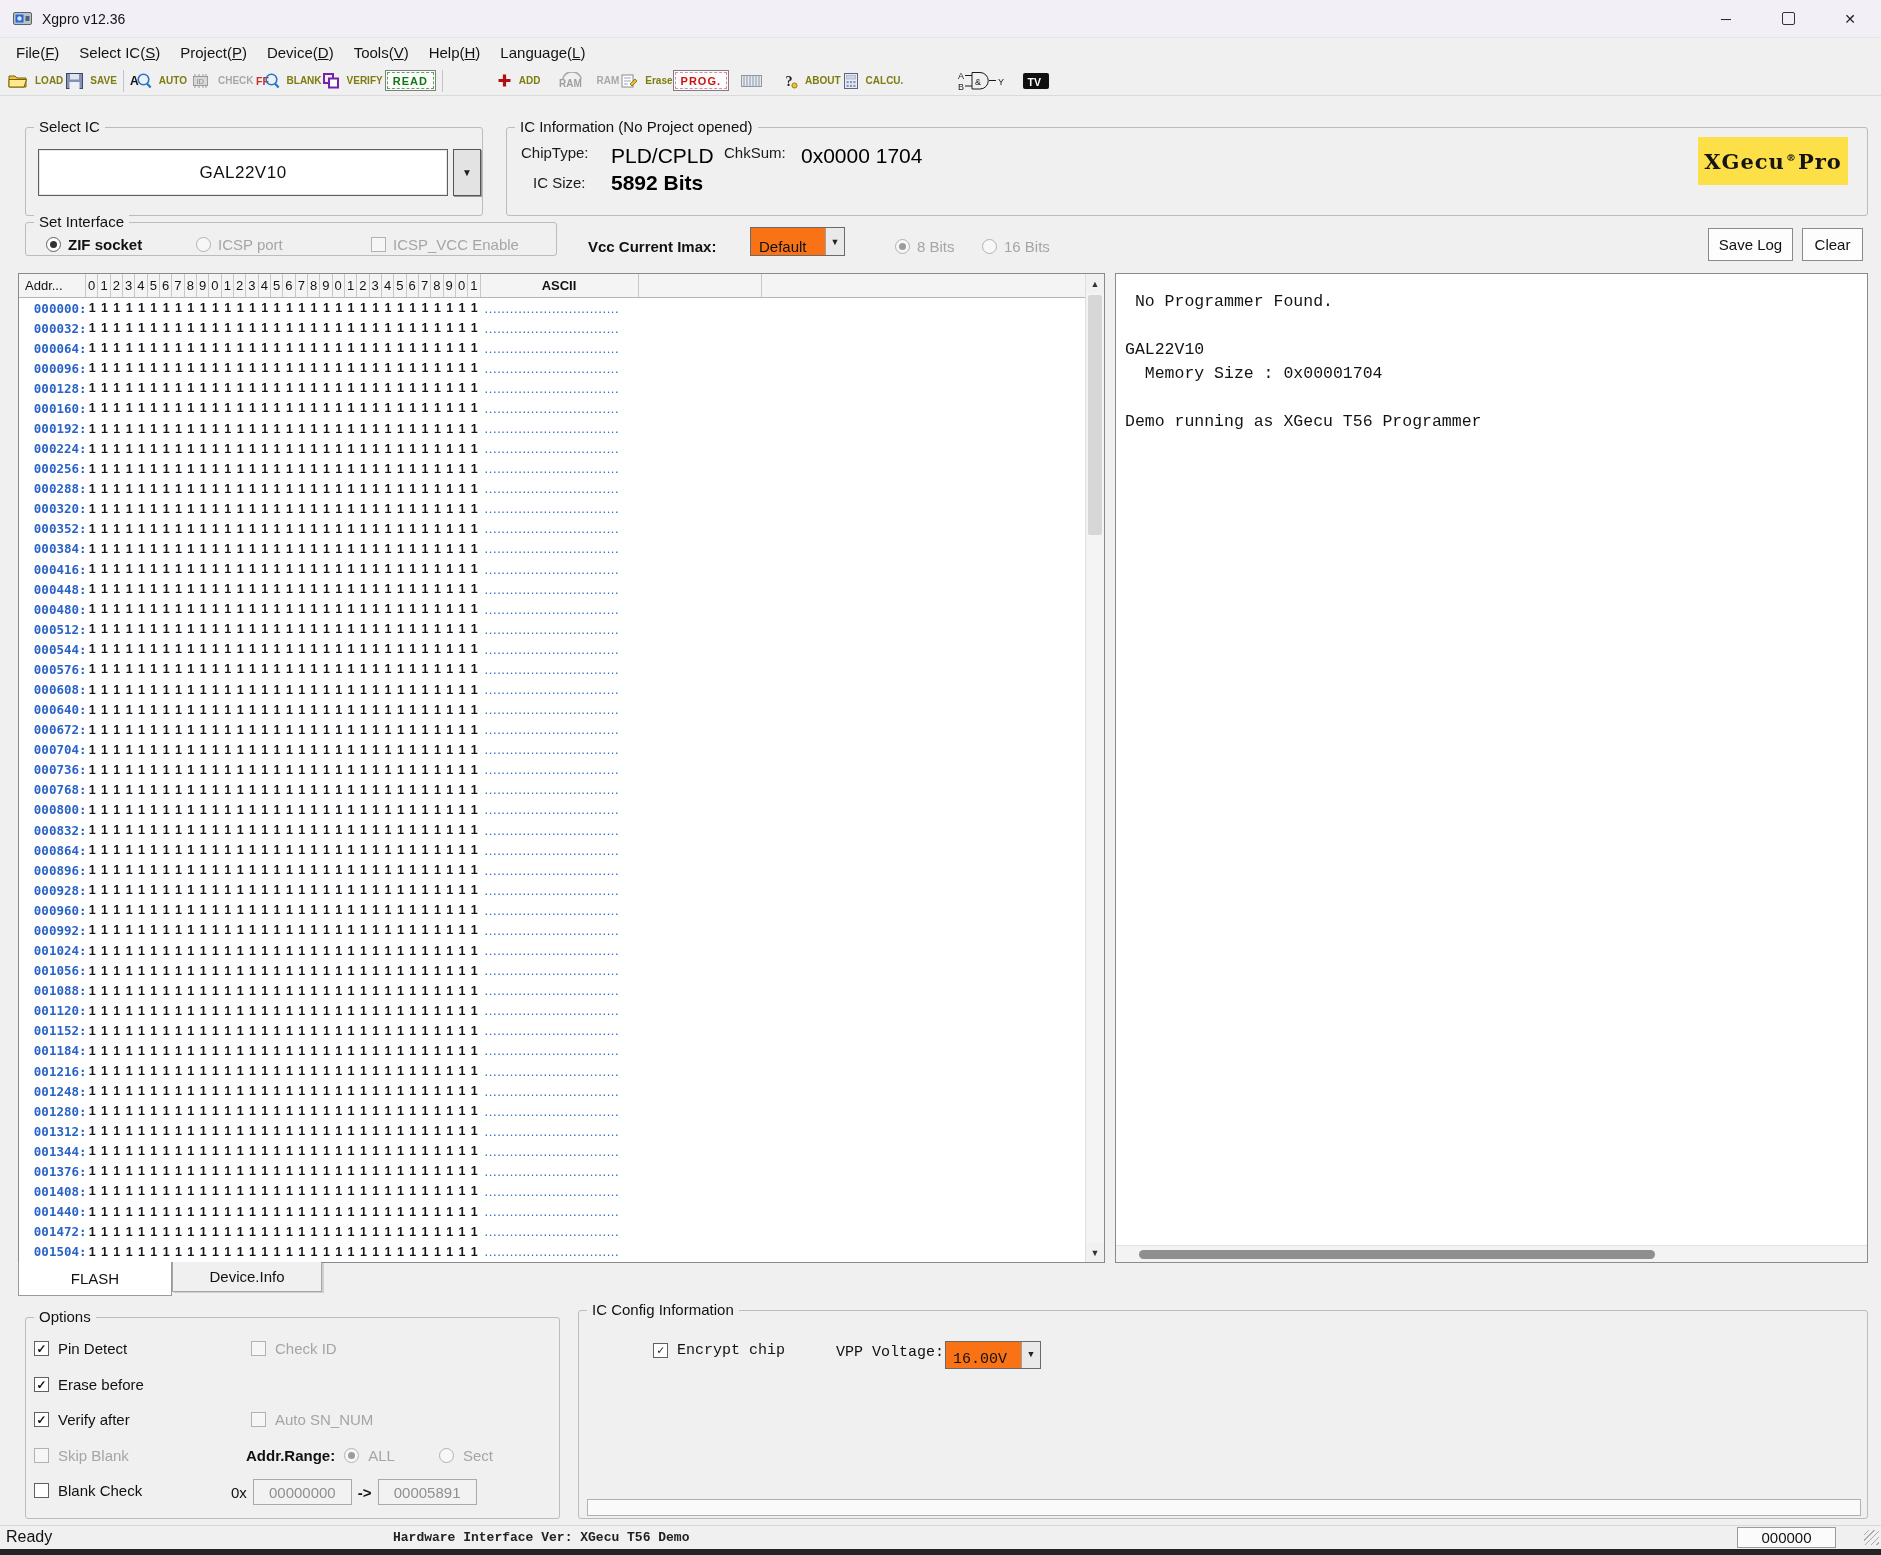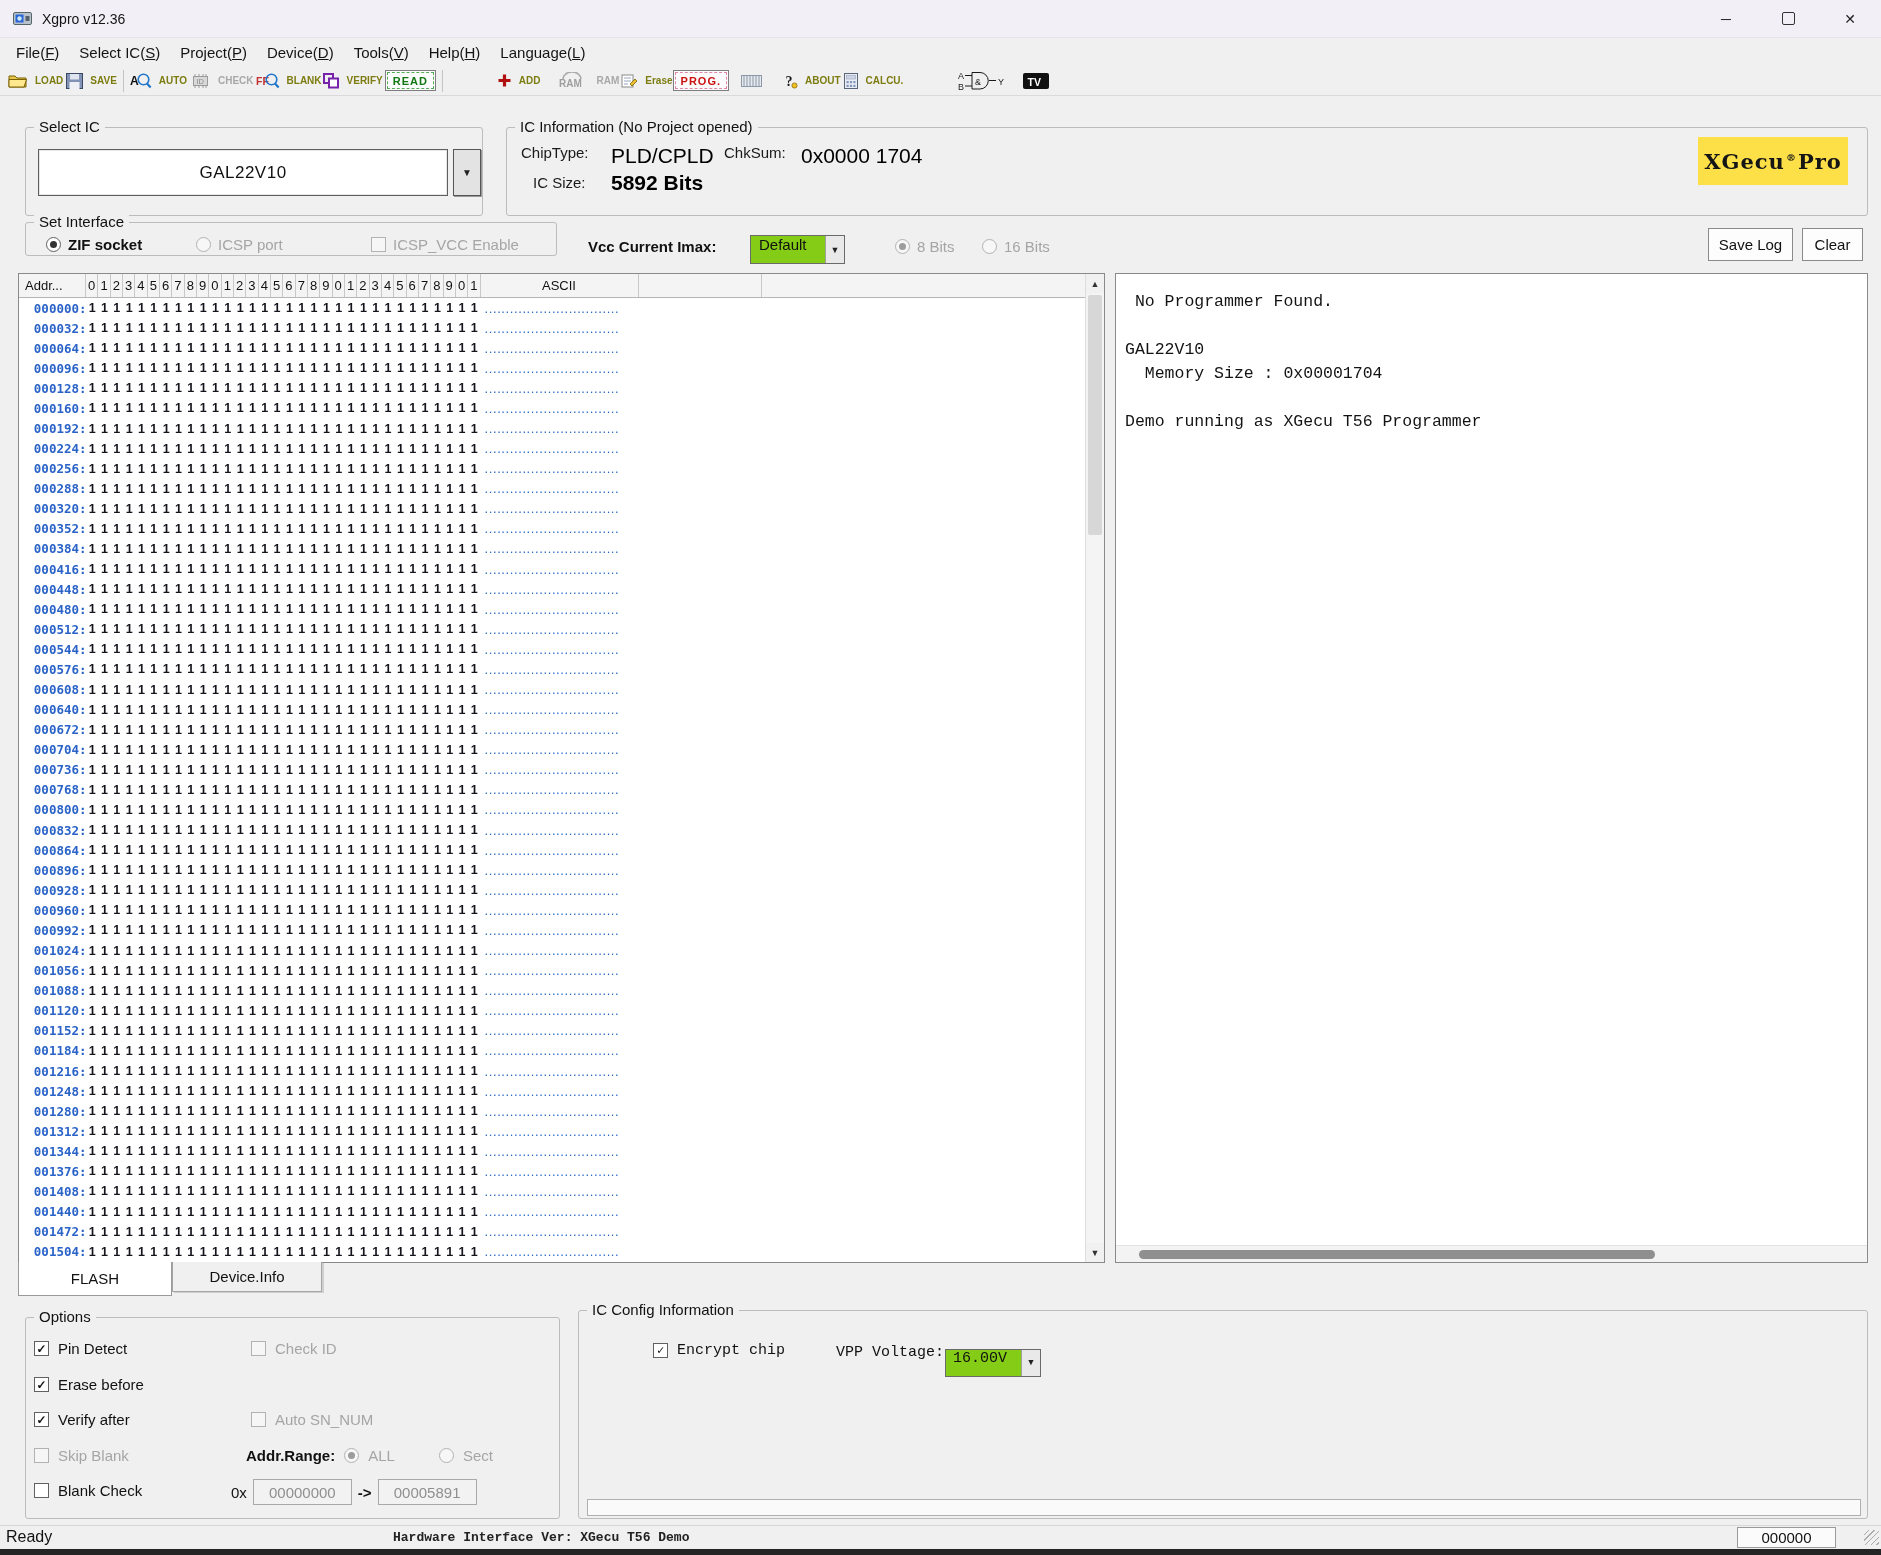--- a/index.html
+++ b/index.html
@@ -59,38 +59,38 @@
   .radio.sel::after{content:"";position:absolute;left:3px;top:3px;width:7px;height:7px;
          border-radius:50%;background:#333;}
   .radio.disabled{border-color:#b2b2b2;background:#f7f7f7;}
   .radio.disabled.sel::after{background:#9c9c9c;}
   .cbox{width:15px;height:15px;background:#fff;border:1px solid #616161;display:flex;
         align-items:center;justify-content:center;font-size:12px;font-weight:bold;color:#111;
         box-sizing:border-box;flex:none;}
   .cbox.disabled{border-color:#b2b2b2;background:#f6f6f6;}
   .dlabel{color:#a5a5a5;}
   .blabel{font-weight:bold;}
-  .combo-sm{background:#84cc16;border:1px solid #6a6a6a;display:flex;align-items:flex-start;
-            box-sizing:border-box;justify-content:space-between;font-size:15px;margin-top:8px;}
+  .combo-sm{background:#f97316;border:1px solid #6a6a6a;display:flex;align-items:flex-end;
+            box-sizing:border-box;justify-content:space-between;font-size:15px;}
   .combo-sm .arr{width:18px;height:100%;background:#e9e9e9;border-left:1px solid #9f9f9f;
             display:flex;align-items:center;justify-content:center;font-size:9px;color:#222;flex:none;}
   .btn{position:absolute;background:#fdfdfd;border:1px solid #8a8a8a;display:flex;align-items:center;
        justify-content:center;font-size:15px;box-sizing:border-box;}
 
   
   .hexpane{position:absolute;left:18px;top:273px;width:1087px;height:990px;background:#fff;
            border:1px solid #8a8a8a;box-sizing:border-box;}
   .hexhead{position:absolute;left:0;top:0;width:1066px;height:24px;background:#f4f4f4;
            border-bottom:1px solid #b5b5b5;display:flex;font-size:13px;color:#111;box-sizing:border-box;}
   .hh-addr{width:67px;border-right:1px solid #c8c8c8;display:flex;align-items:center;
            padding-left:6px;box-sizing:border-box;flex:none;}
   .hh-bit{width:12.34px;border-right:1px solid #c8c8c8;display:flex;align-items:center;
           justify-content:center;box-sizing:border-box;flex:none;}
   .hh-ascii{width:158px;border-right:1px solid #c8c8c8;display:flex;align-items:center;
-            justify-content:center;box-sizing:border-box;flex:none;}
+            justify-content:center;box-sizing:border-box;flex:none;font-weight:bold;}
   .hh-empty{width:123px;border-right:1px solid #c8c8c8;box-sizing:border-box;flex:none;}
   .hexrows{position:absolute;left:0;top:24px;width:1066px;height:964px;overflow:hidden;}
   .hexrow{height:20.08px;display:flex;align-items:center;}
   .hr-addr{width:60px;text-align:right;font-family:"DejaVu Sans Mono",monospace;font-weight:bold;
            font-size:12.5px;color:#2a63c8;flex:none;}
   .hr-colon{width:7px;text-align:center;font-family:"DejaVu Sans Mono",monospace;font-weight:bold;
            font-size:12.5px;color:#2a63c8;flex:none;}
   .hr-bit{width:12.34px;text-align:center;font-size:12.5px;font-weight:600;color:#14141c;flex:none;}
   .hr-ascii{margin-left:4px;font-size:13px;letter-spacing:.6px;color:#2a6bc6;white-space:pre;}
   .vscroll{position:absolute;right:0;top:0;width:19px;height:988px;background:#f4f4f4;

